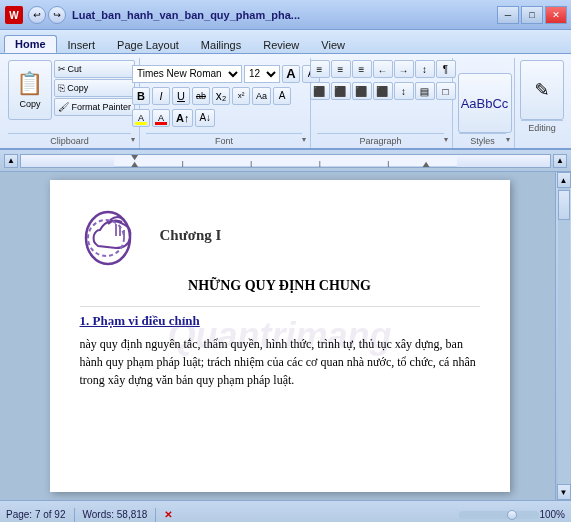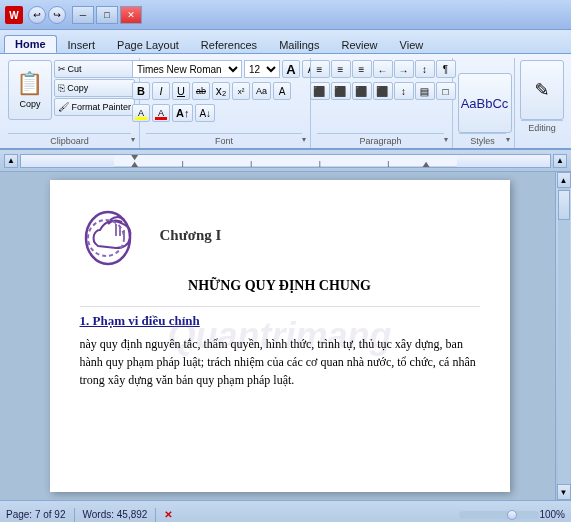--- a/index.html
+++ b/index.html
@@ -287,32 +287,32 @@
   <div class="title-bar-icon">
     <svg width="20" height="20" viewBox="0 0 20 20">
       <rect x="1" y="1" width="18" height="18" rx="2" fill="#c00"></rect>
       <text x="10" y="14" text-anchor="middle" fill="white" font-size="10" font-weight="bold">W</text>
     </svg>
   </div>
   <div class="title-bar-buttons-left">
     <div class="title-bar-btn">↩</div>
     <div class="title-bar-btn">↪</div>
   </div>
+  <div class="title-text">Luat_ban_hanh_van_ban_quy_pham_pha...</div>
   <div class="title-bar-controls">
     <div class="win-btn">─</div>
     <div class="win-btn">□</div>
     <div class="win-btn close">✕</div>
   </div>
 </div>
 
 <div class="ribbon-tabs">
   <div class="ribbon-tab active">Home</div>
   <div class="ribbon-tab">Insert</div>
   <div class="ribbon-tab">Page Layout</div>
-  <div class="ribbon-tab">References</div>
   <div class="ribbon-tab">Mailings</div>
   <div class="ribbon-tab">Review</div>
   <div class="ribbon-tab">View</div>
 </div>
 
 <div class="ribbon">
 
   <div class="ribbon-group">
     <div class="ribbon-group-content">
       <div class="clipboard-btn-large">
@@ -334,21 +334,21 @@
         </div>
       </div>
     </div>
     <div class="ribbon-group-header">
       <div class="ribbon-group-label">Clipboard</div>
       <span class="group-expand">▾</span>
     </div>
   </div>
 
   <div class="ribbon-group font-group">
-    <div style="display:flex;flex-direction:column;gap:2px;flex:1;">
+    <div style="display:flex;flex-direction:column;gap:2px;flex:1;justify-content:center;">
       <div class="font-row">
         <select class="font-select">
           <option>Times New Roman</option>
         </select>
         <select class="size-select">
           <option>12</option>
         </select>
         <div class="font-btn" style="font-size:13px;font-weight:bold;">A</div>
         <div class="font-btn" style="font-size:10px;">A</div>
       </div>
@@ -490,21 +490,21 @@
     <div class="vscroll-track">
       <div class="vscroll-thumb"></div>
     </div>
     <div class="vscroll-down">▼</div>
   </div>
 </div>
 
 <div class="status-bar">
   <span class="status-item">Page: 7 of 92</span>
   <div class="status-sep"></div>
-  <span class="status-item">Words: 45,892</span>
+  <span class="status-item">Words: 58,818</span>
   <div class="status-sep"></div>
   <span class="status-item" style="color:#c00; font-weight:bold; cursor:pointer;">✕</span>
   <div class="zoom-area">
     <div class="zoom-slider">
       <div class="zoom-thumb"></div>
     </div>
     <span class="status-item">100%</span>
   </div>
 </div>
 

